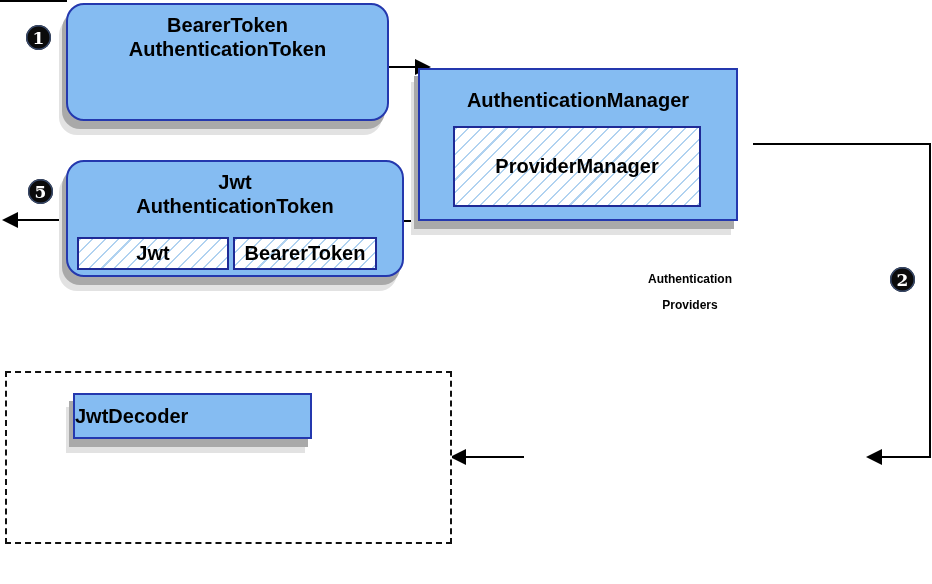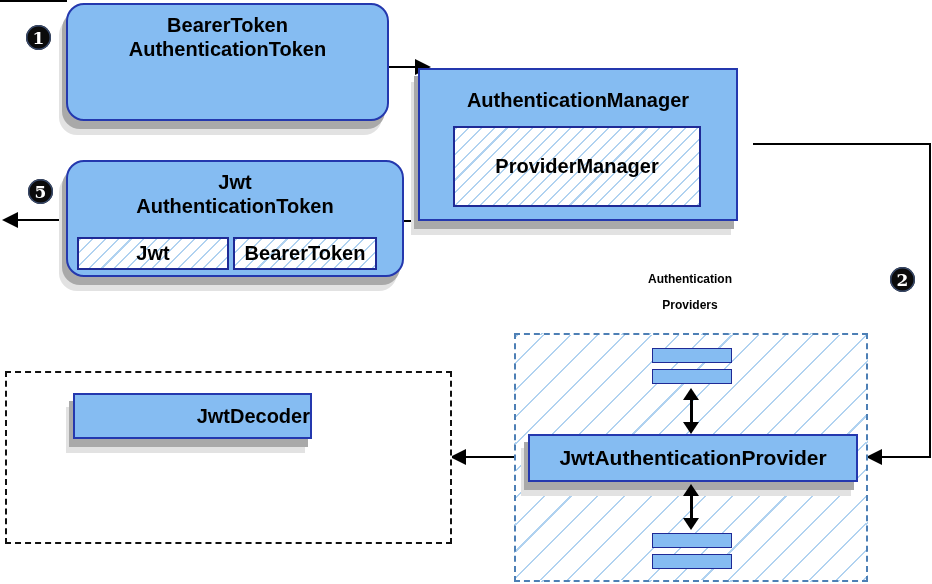--- a/index.html
+++ b/index.html
@@ -106,43 +106,20 @@
     <div class="hatch" style="left:165px;top:75px;width:144px;height:33px">
       <span>BearerToken</span>
     </div>
   </div>
 
   <div class="free-label" style="left:560px;top:266px;width:260px">
     <span>Authentication</span><br>
     <span>Providers</span>
   </div>
 
-  <div class="dashed-region" style="left:514px;top:333px;width:354px;height:249px">
-    <div class="mini-bar" style="left:136px;top:13px"></div>
-    <div class="mini-bar" style="left:136px;top:34px"></div>
-
-    <div class="dblarrow" style="left:167px;top:53px;height:46px">
-      <i class="tip-up"></i>
-        <i class="shaft"></i>
-        <i class="tip-down"></i>
-    </div>
-
-    <div class="blue-box shadowed" style="left:12px;top:99px;width:330px;height:48px;display:flex;align-items:center;justify-content:center;font-size:21px">
-      <span>JwtAuthenticationProvider</span>
-    </div>
-
-    <div class="dblarrow" style="left:167px;top:149px;height:46px">
-      <i class="tip-up"></i>
-        <i class="shaft"></i>
-        <i class="tip-down"></i>
-    </div>
-
-    <div class="mini-bar" style="left:136px;top:198px"></div>
-    <div class="mini-bar" style="left:136px;top:219px"></div>
-  </div>
 
   <div class="dotted-region" style="left:5px;top:371px;width:447px;height:173px">
-    <div class="blue-box shadowed" style="left:66px;top:20px;width:239px;height:46px;display:flex;align-items:center;justify-content:flex-end;font-size:20px">
+    <div class="blue-box shadowed" style="left:66px;top:20px;width:239px;height:46px;display:flex;align-items:center;justify-content:flex-start;font-size:20px">
       <span>JwtDecoder</span>
     </div>
   </div>
 
 </div>
 
 </body></html>

